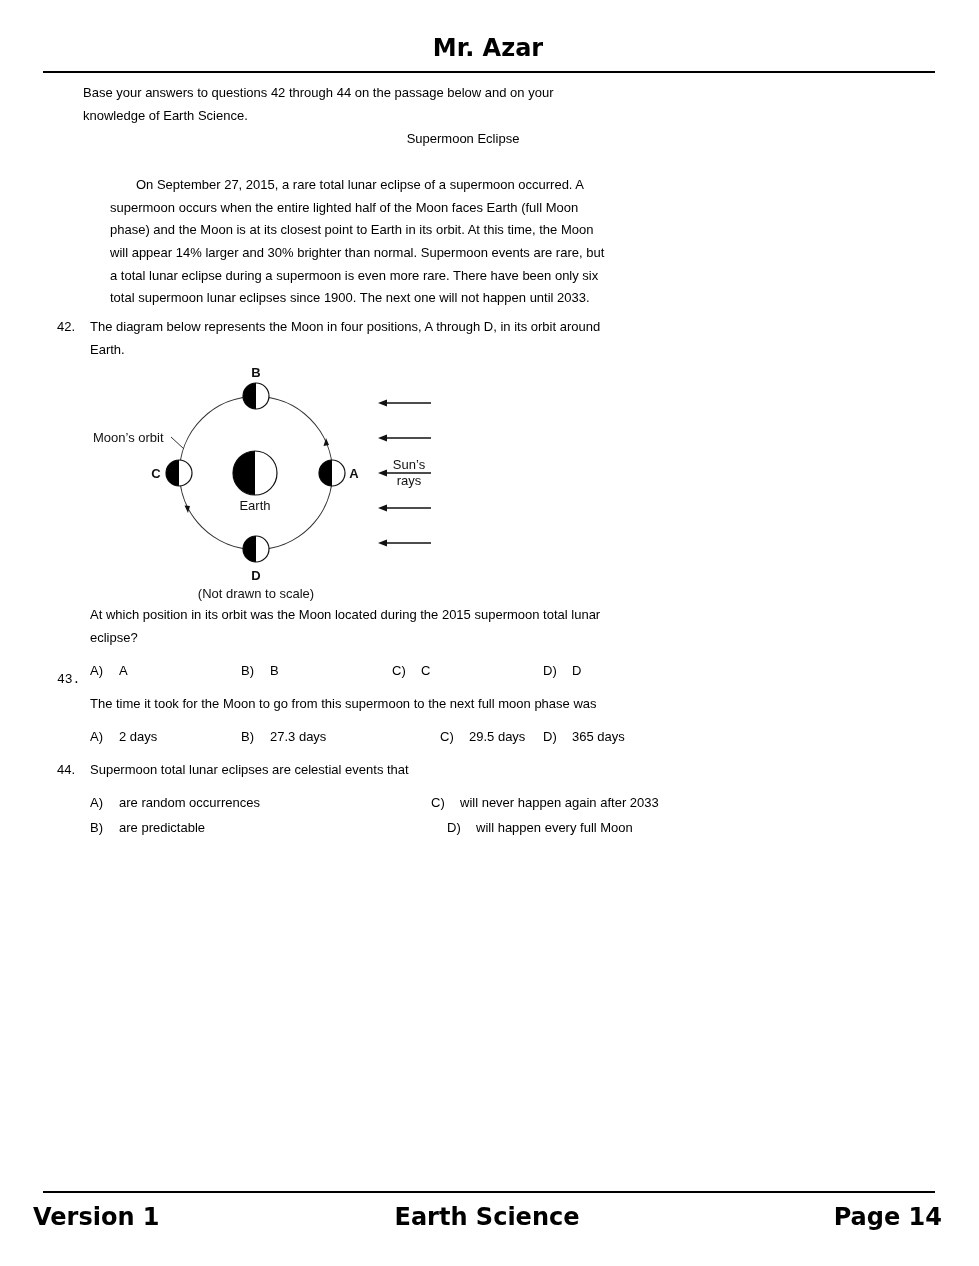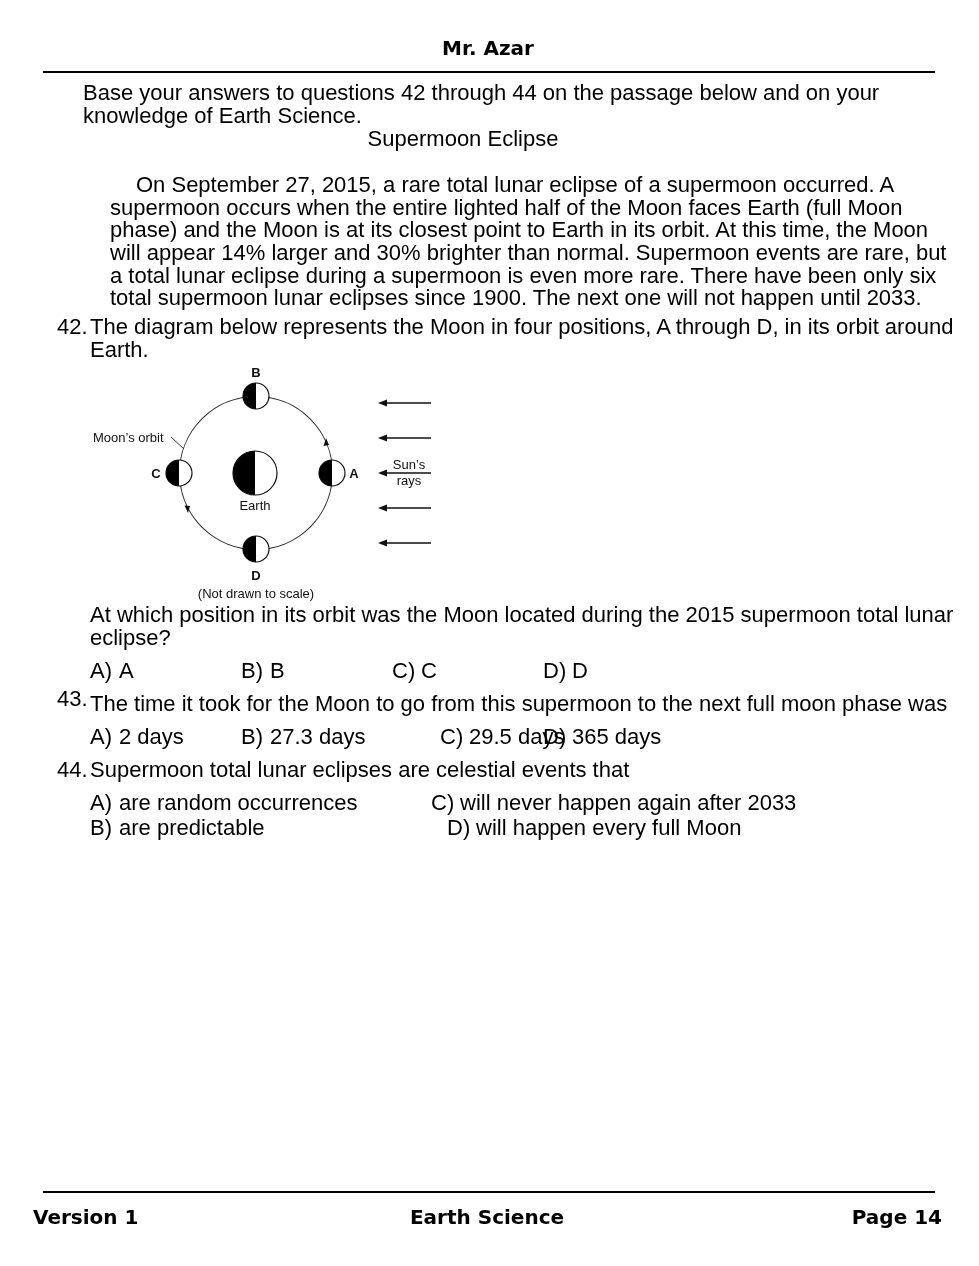--- a/index.html
+++ b/index.html
@@ -1,20 +1,20 @@
 <!DOCTYPE html>
 <html><head>
   <meta charset="utf-8">
   <style>
     html, body { margin: 0; padding: 0; background: #ffffff; }
     body { width: 979px; height: 1266px; position: relative; overflow: hidden; color: #000; }
     .abs { position: absolute; white-space: nowrap; }
-    .hdr { font-family: "DejaVu Sans", sans-serif; font-weight: bold; font-size: 20px; line-height: 24px; }
+    .hdr { font-family: "DejaVu Sans", sans-serif; font-weight: bold; font-size: 24px; line-height: 24px; }
     .rule { position: absolute; background: #000; height: 2px; left: 43px; width: 892px; }
-    .txt { font-family: "Liberation Sans", sans-serif; font-size: 22px; line-height: 22px; }
+    .txt { font-family: "Liberation Sans", sans-serif; font-size: 13px; line-height: 22px; }
     .center { transform: translateX(-50%); }
     .opt-letter { display: inline-block; width: 29px; }
     svg text { font-family: "Liberation Sans", sans-serif; fill: #111; }
     .dlabel { font-size: 13px; font-weight: bold; }
     .dtext { font-size: 13px; }
   </style>
 </head>
 <body>
 
 <div class="abs hdr center" style="left:488px; top:36px;">Mr. Azar</div>
@@ -107,21 +107,21 @@
   </div>
   <div class="abs txt" style="left:392px; top:660px;">
     <span class="opt-letter">C)</span><span>C</span>
   </div>
   <div class="abs txt" style="left:543px; top:660px;">
     <span class="opt-letter">D)</span><span>D</span>
   </div>
 </div>
 
 <div>
-  <div class="abs txt" style="left:57px; top:688px;">43.</div>
+  <div class="abs txt" style="left:57px; top:669px;font-family:Liberation Mono, monospace;">43.</div>
   <div class="abs txt" style="left:90px; top:693px;">The time it took for the Moon to go from this supermoon to the next full moon phase was</div>
 
   <div class="abs txt" style="left:90px; top:726px;">
     <span class="opt-letter">A)</span><span>2 days</span>
   </div>
   <div class="abs txt" style="left:241px; top:726px;">
     <span class="opt-letter">B)</span><span>27.3 days</span>
   </div>
   <div class="abs txt" style="left:392px; top:726px;margin-left:48px;">
     <span class="opt-letter">C)</span><span>29.5 days</span>

